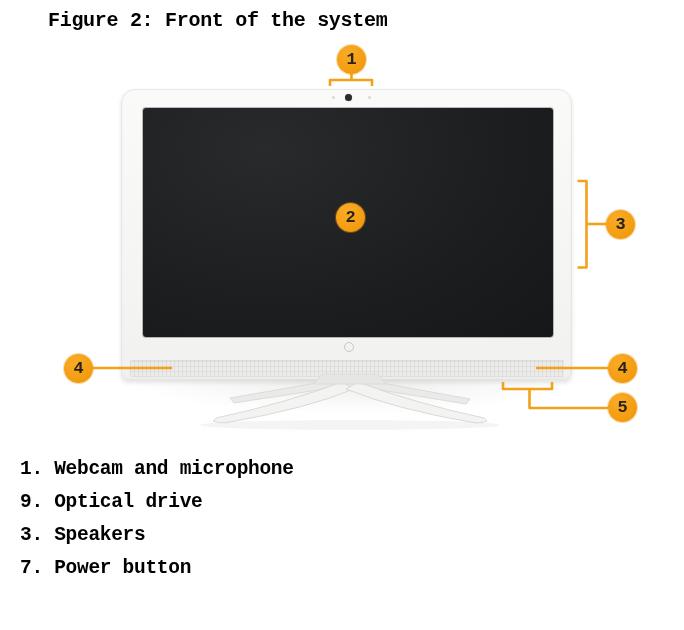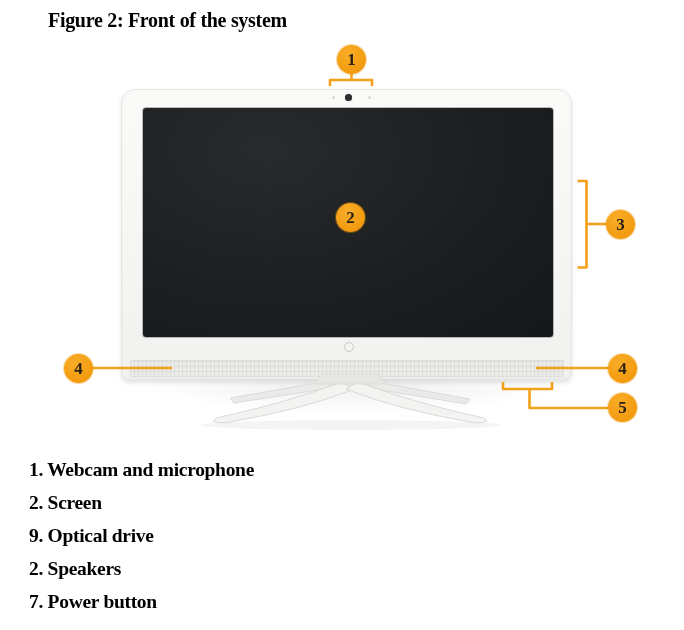--- a/index.html
+++ b/index.html
@@ -2,21 +2,21 @@
 <html><head>
 <meta charset="utf-8">
 <style>
   * { margin: 0; padding: 0; box-sizing: border-box; }
   html, body { background: #ffffff; }
   #canvas {
     position: relative;
     width: 684px;
     height: 630px;
     background: #ffffff;
-    font-family: Liberation Serif, serif;
+    font-family: Liberation Mono, monospace;
     overflow: hidden;
   }
   .figure-title {
     position: absolute;
     left: 48px; top: 9px;
     font-size: 20px;
     font-weight: 700;
     letter-spacing: -0.3px;
     color: #000000;
     white-space: nowrap;
@@ -110,21 +110,21 @@
   }
   .marker-1  { left: 337px; top: 45px; }
   .marker-2  { left: 336px; top: 203px; }
   .marker-3  { left: 606px; top: 210px; }
   .marker-4l { left: 64px;  top: 354px; }
   .marker-4r { left: 608px; top: 354px; }
   .marker-5  { left: 608px; top: 393px; }
   
   .legend {
     position: absolute;
-    left: 29px; top: 453px;
+    left: 20px; top: 453px;
   }
   .legend-item {
     font-size: 19.5px;
     font-weight: 700;
     letter-spacing: -0.3px;
     color: #000000;
     line-height: 33px;
     white-space: nowrap;
   }
 </style>
@@ -182,19 +182,18 @@
     </div>
   <div class="marker marker-4r">
       <span>4</span>
     </div>
   <div class="marker marker-5">
       <span>5</span>
     </div>
 
   <div class="legend">
     <div class="legend-item">1. Webcam and microphone</div>
-    <div class="legend-item">2. Screen</div>
     <div class="legend-item">9. Optical drive</div>
-    <div class="legend-item">2. Speakers</div>
+    <div class="legend-item">3. Speakers</div>
     <div class="legend-item">7. Power button</div>
   </div>
 
 </div>
 
 </body></html>

